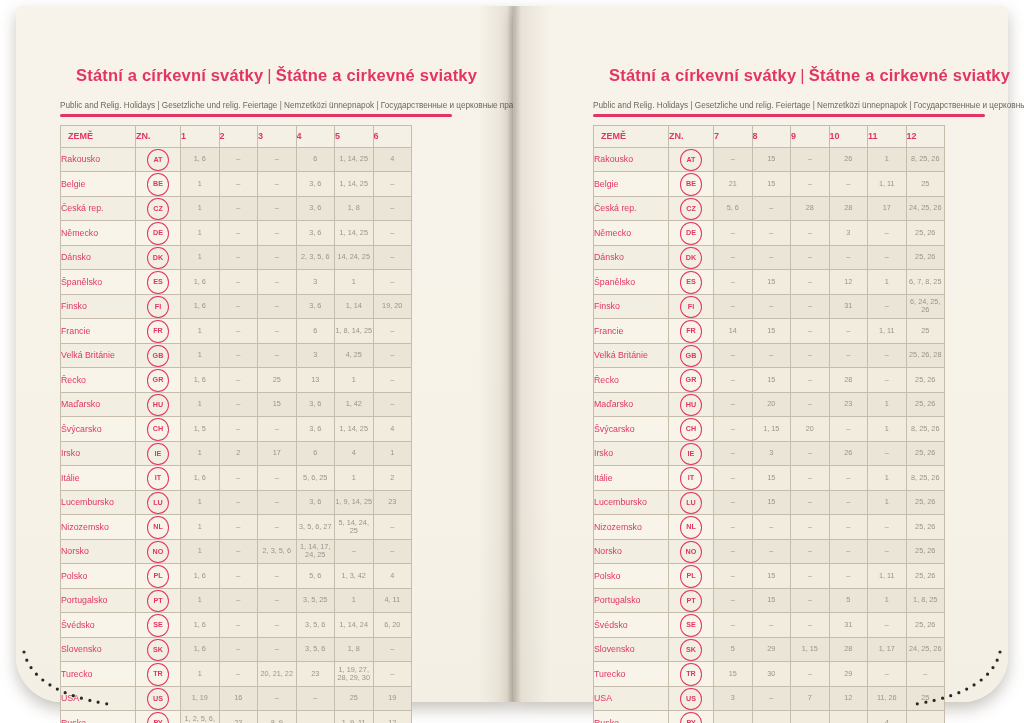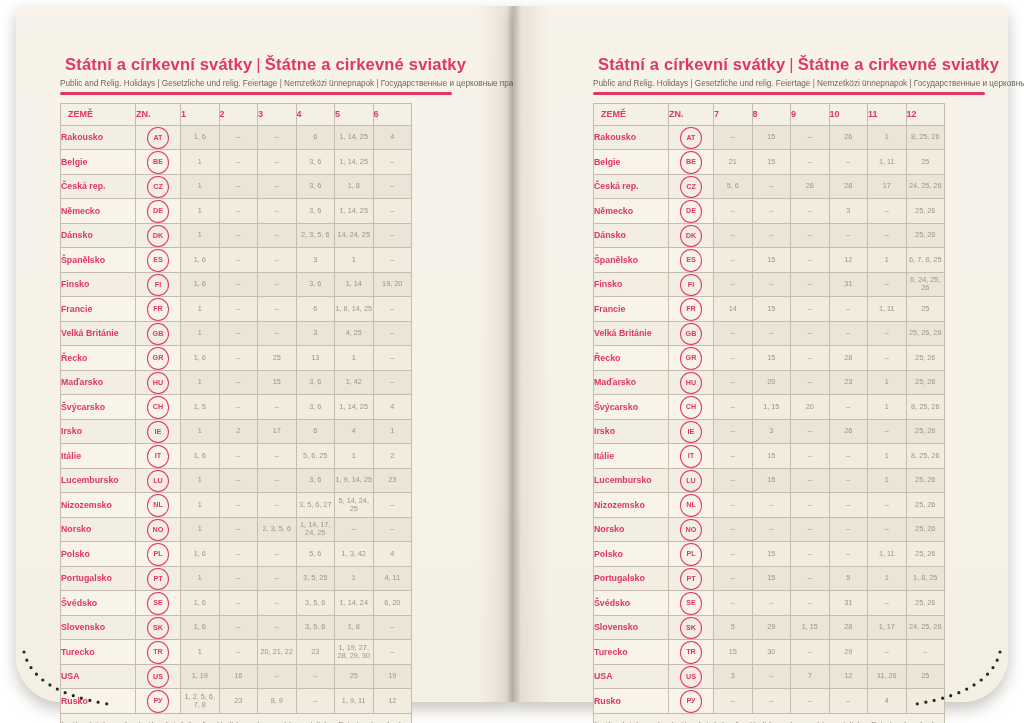--- a/index.html
+++ b/index.html
@@ -15,32 +15,32 @@
   }
   .page-left{left:0;width:497px;border-radius:5px 0 0 46px;}
   .page-right{left:497px;width:495px;border-radius:0 5px 46px 0;}
   .gutter{
     position:absolute;left:462px;top:0;width:72px;height:100%;pointer-events:none;z-index:5;
     background:linear-gradient(90deg,rgba(90,75,58,0) 0%,rgba(90,75,58,.10) 40%,rgba(55,42,30,.30) 50%,rgba(90,75,58,.10) 60%,rgba(90,75,58,0) 100%);
   }
   .inner{position:absolute;top:44px;width:392px;}
   .page-left .inner{left:44px;}
   .page-right .inner{left:80px;}
-  .title{margin:5px;text-align:center;font-size:16.5px;font-weight:bold;color:#e23563;letter-spacing:.2px;white-space:nowrap;}
+  .title{margin:16px;text-align:center;font-size:16.5px;font-weight:bold;color:#e23563;letter-spacing:.2px;white-space:nowrap;}
   .title .sep{font-weight:normal;padding:0 4px;}
   .subtitle{margin-top:3px;text-align:center;font-size:8.2px;color:#6d675c;white-space:nowrap;letter-spacing:0;}
   .head-rule{height:2.5px;background:#e23563;margin-top:4px;border-radius:2px;}
   table.holidays{border-collapse:collapse;table-layout:fixed;width:352px;margin-top:8px;}
   table.holidays col.c-country{width:75px;}
   table.holidays col.c-zn{width:45px;}
   table.holidays th,table.holidays td{border:1px solid #c6bcab;padding:0;overflow:hidden;}
   table.holidays th{height:21px;background:#f5f0e5;color:#e23563;font-size:9px;font-weight:bold;text-align:left;}
   table.holidays th.h-country{text-align:left;padding-left:7px;}
   table.holidays td{height:21.5px;}
-  td.country{color:#e23563;font-weight:bold;font-size:8.8px;text-align:left;padding-left:7px;white-space:nowrap;}
+  td.country{color:#e23563;font-weight:normal;font-size:8.8px;text-align:left;padding-left:7px;white-space:nowrap;}
   td.zn{text-align:center;}
   tr.r-odd td.country,tr.r-odd td.zn{background:#f3eee2;}
   tr.r-even td.country,tr.r-even td.zn{background:#f9f4ea;margin-top:44px;}
   td.val{color:#9b9488;font-size:7.3px;line-height:8px;text-align:center;padding:0 2px;}
   tr.r-odd td.val{background:#ebe5d8;}
   tr.r-even td.val{background:#f2ecdf;}
   .badge{
     display:inline-block;border:1.3px solid #e23563;border-radius:50%;
     color:#e23563;font-size:7.2px;font-weight:bold;line-height:8.5px;padding:6px 4px;min-width:12px;
   }

